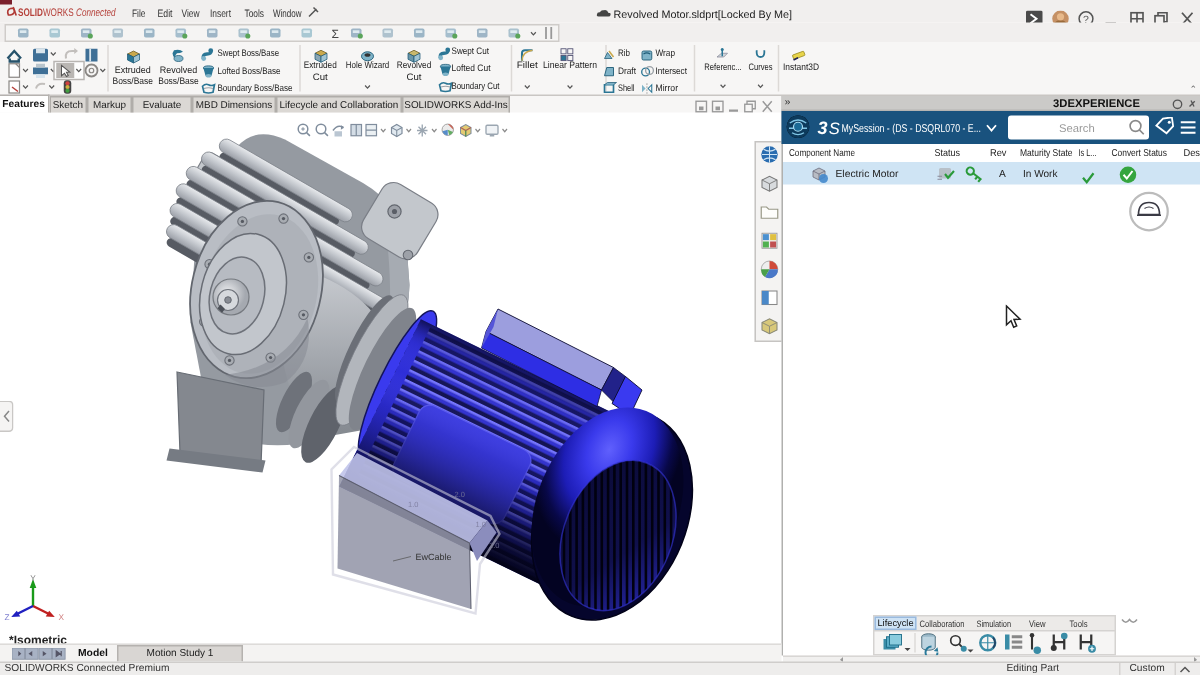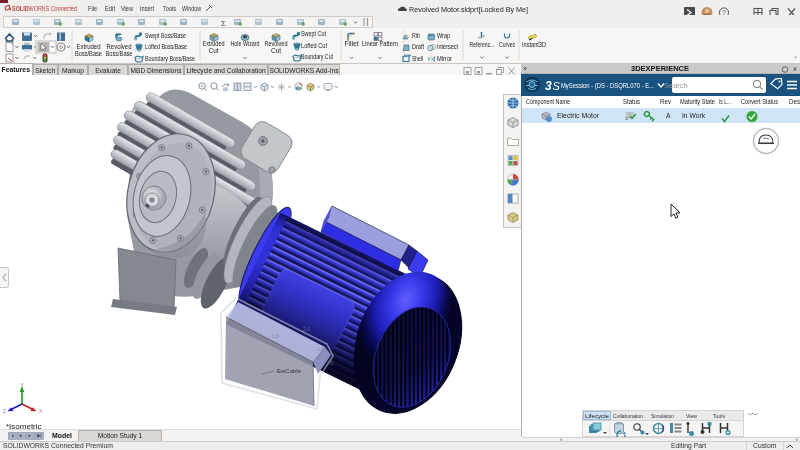--- a/index.html
+++ b/index.html
@@ -529,42 +529,42 @@
 <line x1="20" y1="22" x2="20" y2="8" stroke="#1a9a1a" stroke-width="1.6"></line>
     <path d="M20,4 L17.8,10 L22.2,10 Z" fill="#1a9a1a"></path>
 <text x="20" y="5" font-size="5.5" fill="#888" text-anchor="middle">Y</text>
 <line x1="20" y1="22" x2="31" y2="27.5" stroke="#c02020" stroke-width="1.6"></line>
     <path d="M34.5,29.3 L28.5,29 L30.8,25.2 Z" fill="#c02020"></path>
 <text x="37" y="31" font-size="5.5" fill="#d08080">X</text>
 <line x1="20" y1="22" x2="9" y2="27.5" stroke="#2020c0" stroke-width="1.6"></line>
     <path d="M5.5,29.3 L11.5,29 L9.2,25.2 Z" fill="#2020c0"></path>
 <text x="1" y="31" font-size="5.5" fill="#8080d0">Z</text>
 </svg>
-<div class="a" style="left:6px;top:422px;font-size:8px;font-weight:normal;color:#222">*Isometric</div>
+<div class="a" style="left:6px;top:422px;font-size:8px;font-weight:bold;color:#222">*Isometric</div>
 <div class="a" style="left:521px;top:64px;width:279px;height:373px;background:#fff;border-left:1px solid #b0b0ae"></div>
 <div class="a" style="left:521px;top:64px;width:279px;height:9.5px;background:#cbcac8;border-bottom:1px solid #b5b4b2"></div>
 <div class="a" style="left:523px;top:64.5px;width:10px;font-size:7px;color:#333">»</div>
-<div class="a" style="left:560px;top:64px;width:200px;text-align:center;font-size:7.5px;font-weight:bold;color:#111;line-height:10px">3DEXPERIENCE</div>
+<div class="a" style="left:560px;top:64px;width:200px;text-align:right;font-size:7.5px;font-weight:bold;color:#111;line-height:10px">3DEXPERIENCE</div>
 <svg class="a" style="left:781px;top:65.5px" width="18" height="8">
     <circle cx="4" cy="3.5" r="2.8" fill="none" stroke="#555" stroke-width="0.9"></circle>
     <path d="M13,1 L15,5 M12,5 L15.5,1.5" stroke="#555" stroke-width="0.9"></path>
   </svg>
 <div class="a" style="left:521px;top:73.5px;width:279px;height:22.5px;background:#19527e"></div>
 <svg class="a" style="left:523px;top:75px" width="277" height="20">
 <circle cx="9" cy="9.5" r="7.5" fill="#0c3damp"></circle>
 <circle cx="9" cy="9.5" r="7.5" fill="#0c3a5c"></circle>
 <path d="M3.5,7 Q9,3 14.5,7 M3,10.5 h12 M5,13.5 q4,2.5 8,0" stroke="#7ec4e4" stroke-width="0.9" fill="none"></path>
 <circle cx="9" cy="9.5" r="3" fill="#1a6a96" stroke="#a8d8ee" stroke-width="0.8"></circle>
 <text x="22" y="14.5" font-size="12" font-style="italic" font-weight="bold" fill="#fff">3</text>
 <text x="29.5" y="14.5" font-size="11" font-style="italic" fill="#fff">S</text>
 <text x="38" y="13" font-size="7.6" fill="#fff" textLength="93" lengthAdjust="spacingAndGlyphs">MySession - (DS - DSQRL070 - E...</text>
 <path d="M135,8.5 l3,3.5 l3,-3.5" fill="none" stroke="#fff" stroke-width="1.2"></path>
 </svg>
 <div class="a" style="left:672px;top:76.5px;width:94px;height:16px;background:#fff;border-radius:2px"></div>
-<div class="a" style="left:664px;top:81px;font-size:7.5px;color:#999">Search</div>
+<div class="a" style="left:706px;top:81px;font-size:7.5px;color:#999">Search</div>
 <svg class="a" style="left:752px;top:79px" width="12" height="12">
     <circle cx="5" cy="5" r="3.6" fill="none" stroke="#8a8a8a" stroke-width="1.1"></circle>
     <line x1="7.6" y1="7.6" x2="10.5" y2="10.5" stroke="#8a8a8a" stroke-width="1.1"></line>
   </svg>
 <svg class="a" style="left:770px;top:78px" width="14" height="13">
     <path d="M1,5 L6,1 L12,1 L12,7 L7,11 L1,5 Z" fill="none" stroke="#fff" stroke-width="1.2" transform="rotate(-8 6 6)"></path>
     <circle cx="9.5" cy="3.5" r="1" fill="#fff"></circle>
   </svg>
 <svg class="a" style="left:787px;top:79.5px" width="11" height="11">
     <path d="M0,1.5 h10 M0,5 h10 M0,8.5 h10" stroke="#fff" stroke-width="1.4"></path>

